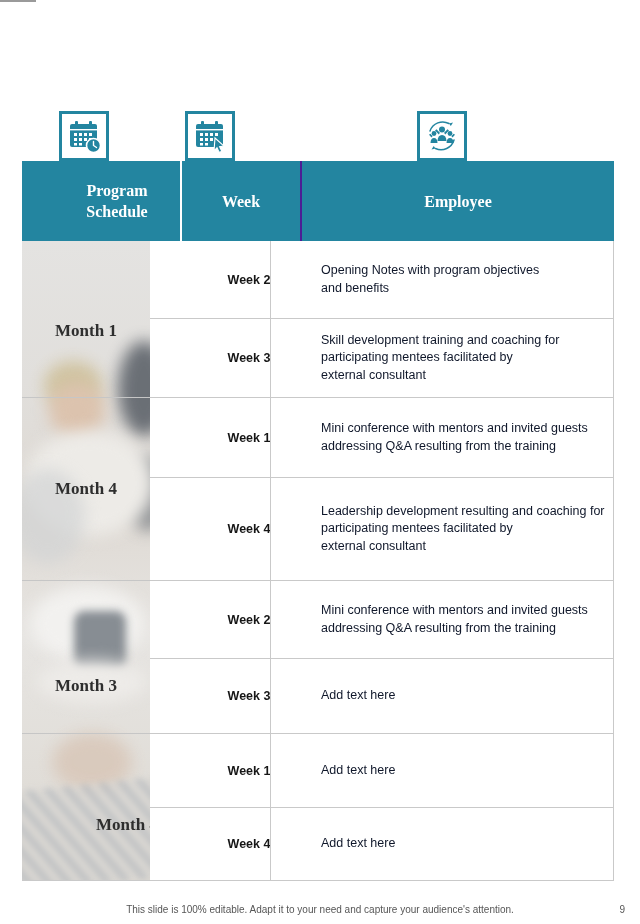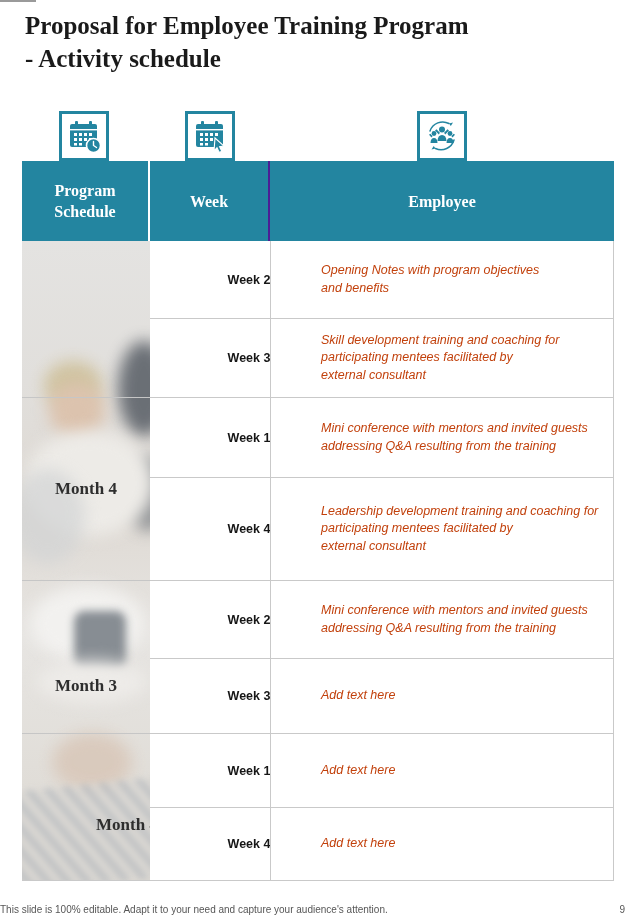--- a/index.html
+++ b/index.html
@@ -22,21 +22,21 @@
   .icon-box{
     position:absolute;top:111px;width:44px;height:44px;
     border:3px solid #2385A0;background:#ffffff;
     display:flex;align-items:center;justify-content:center;box-sizing:content-box;
   }
   .icon-box svg{display:block;}
 
   
   .thead{
     position:absolute;left:22px;top:161px;width:592px;height:80px;
-    background:#2385A0;display:flex;box-sizing:border-box;
+    background:#2385A0;display:flex;box-sizing:border-box;padding-left:32px;
   }
   .th{
     display:flex;align-items:center;justify-content:center;text-align:center;
     color:#ffffff;font-family:"Liberation Serif",serif;font-weight:bold;
     font-size:16px;line-height:21px;box-sizing:border-box;white-space:pre-line;
   }
   .th1{width:128px;border-right:2px solid #ffffff;padding:0 14px;}
   .th2{width:120px;border-right:2px solid #4c1d95;}
   .th3{flex:1;}
 
@@ -70,42 +70,40 @@
   
   .rows{position:absolute;left:150px;top:241px;width:464px;}
   .row{display:flex;box-sizing:border-box;border-top:1px solid #c9c9c9;}
   .row:first-child{border-top:none;}
   .week{
     width:120px;display:flex;align-items:center;justify-content:center;
     font-weight:bold;font-size:12.5px;color:#161616;box-sizing:border-box;margin-left:39px;
   }
   .act{
     flex:1;display:flex;align-items:center;box-sizing:border-box;
-    padding:6px 8px 6px 12px;font-size:12.5px;line-height:17.5px;color:#c2410c;white-space:pre-line;font-style:italic;
+    padding:6px 8px 6px 12px;font-size:12.5px;line-height:17.5px;color:#0f172a;white-space:pre-line;
   }
 
   .vline-mid{position:absolute;left:270px;top:241px;width:1px;height:639px;background:#c9c9c9;}
   .vline-right{position:absolute;left:613px;top:241px;width:1px;height:639px;background:#c9c9c9;}
   .hline-bottom{position:absolute;left:22px;top:880px;width:592px;height:1px;background:#c9c9c9;}
 
   .footer-note{
-    position:absolute;left:0;top:904px;width:100%;text-align:left;
+    position:absolute;left:0;top:904px;width:100%;text-align:center;
     font-size:10px;color:#565656;margin:0;
   }
   .page-number{position:absolute;right:15px;top:904px;font-size:10px;color:#565656;}
 </style>
 </head>
 <body>
 
 <div class="slide">
 
   <div class="corner-mark"></div>
 
-  <h1 class="title">Proposal for Employee Training Program
-- Activity schedule</h1>
 
   <div class="icon-box" style="left:59px;">
     <svg width="38" height="38" viewBox="0 0 38 38">
       <rect x="10" y="4" width="3" height="6" rx="1" fill="#2385A0"></rect>
       <rect x="24" y="4" width="3" height="6" rx="1" fill="#2385A0"></rect>
       <rect x="5" y="7" width="27" height="23" rx="2" fill="#2385A0"></rect>
       <g fill="#ffffff">
         <rect x="5" y="12" width="27" height="1.4"></rect>
         <rect x="9" y="16" width="3" height="3"></rect>
           <rect x="14" y="16" width="3" height="3"></rect>
@@ -179,20 +177,21 @@
     <div class="blob b-blond"></div>
     <div class="blob b-face"></div>
     <div class="blob b-shirt"></div>
     <div class="blob b-shadow"></div>
     <div class="blob b-white1"></div>
     <div class="blob b-cup"></div>
     <div class="blob b-saucer"></div>
     <div class="blob b-arm"></div>
     <div class="blob b-keys"></div>
 
+    <div class="month-cell" style="top:0;height:156px;transform:translateY(12px);">Month 1</div>
     <div class="month-divider" style="top:156px;"></div>
     <div class="month-cell" style="top:156px;height:183px;">Month 4</div>
     <div class="month-divider" style="top:339px;"></div>
     <div class="month-cell" style="top:358px;height:153px;transform:translateY(10px);">Month 3</div>
     <div class="month-divider" style="top:492px;"></div>
     <div class="month-cell" style="top:492px;height:147px;transform:translateY(18px);margin-left:41px;">Month 4</div>
   </div>
 
   <div class="rows">
     <div class="row" style="height:77px;">
@@ -206,21 +205,21 @@
 participating mentees facilitated by
 external consultant</div>
     </div>
     <div class="row" style="height:80px;">
       <div class="week">Week 1</div>
       <div class="act">Mini conference with mentors and invited guests
 addressing Q&amp;A resulting from the training</div>
     </div>
     <div class="row" style="height:103px;">
       <div class="week">Week 4</div>
-      <div class="act">Leadership development training and coaching for
+      <div class="act">Leadership development resulting and coaching for
 participating mentees facilitated by
 external consultant</div>
     </div>
     <div class="row" style="height:78px;">
       <div class="week">Week 2</div>
       <div class="act">Mini conference with mentors and invited guests
 addressing Q&amp;A resulting from the training</div>
     </div>
     <div class="row" style="height:75px;">
       <div class="week">Week 3</div>

